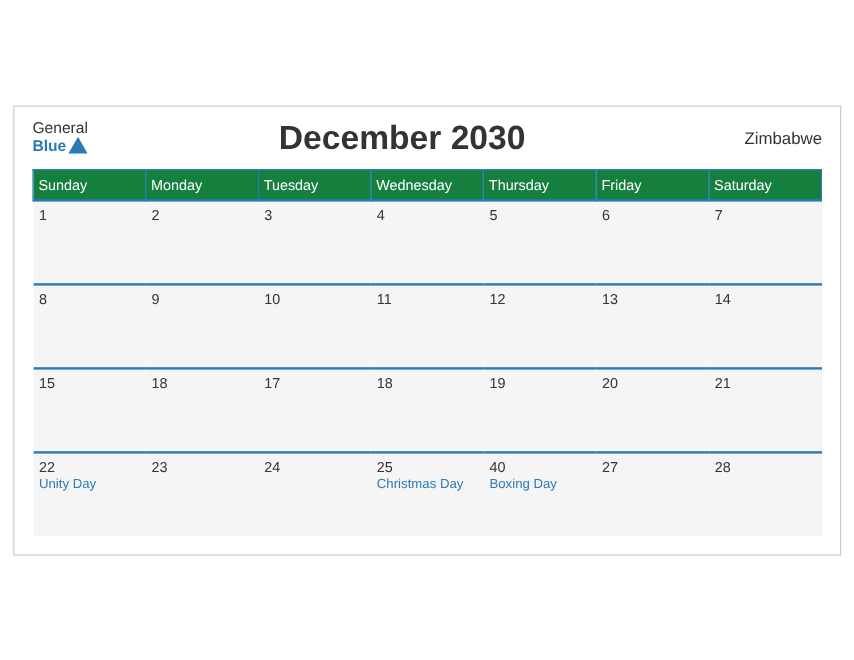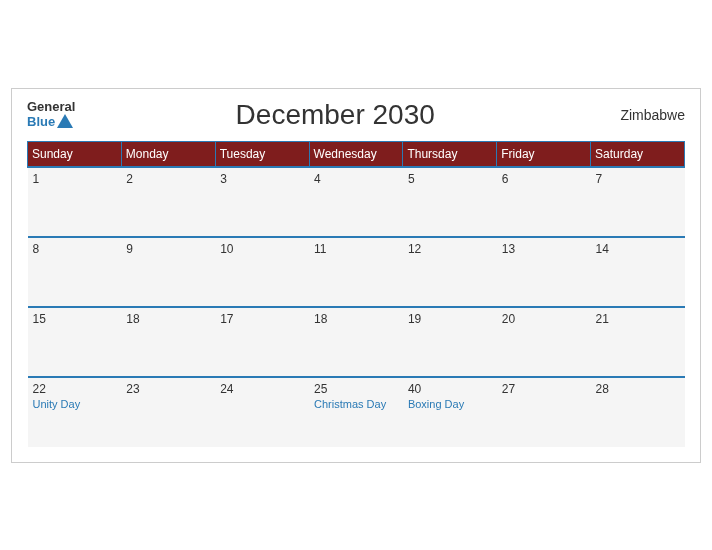--- a/index.html
+++ b/index.html
@@ -25,21 +25,21 @@
       margin-bottom: 10px;
     }
     .logo {
       display: flex;
       flex-direction: column;
       line-height: 1.1;
     }
     .logo-general {
       font-size: 13px;
       color: #333;
-      font-weight: bold;
+      font-weight: normal;
     }
     .logo-blue {
       font-size: 13px;
       color: #2a7ab5;
       font-weight: bold;
       display: flex;
       align-items: center;
     }
     .logo-triangle {
       width: 0;
@@ -48,36 +48,36 @@
       border-right: 8px solid transparent;
       border-bottom: 14px solid #2a7ab5;
       margin-left: 2px;
       margin-right: 2px;
       position: relative;
       top: -1px;
     }
     .calendar-title {
       font-size: 28px;
       color: #333;
-      font-weight: normal;
+      font-weight: bold;
       text-align: center;
       flex: 1;
     }
     .calendar-country {
       font-size: 14px;
       color: #333;
       text-align: right;
       min-width: 90px;
     }
     table {
       width: 100%;
       border-collapse: collapse;
     }
     thead tr {
-      background-color: #7f1d1d;
+      background-color: #15803d;
       padding-left: 15px;
     }
     thead th {
       color: #fff;
       font-size: 12px;
       font-weight: normal;
       padding: 5px 4px;
       text-align: left;
       border: 1px solid #2a7ab5;
     }

